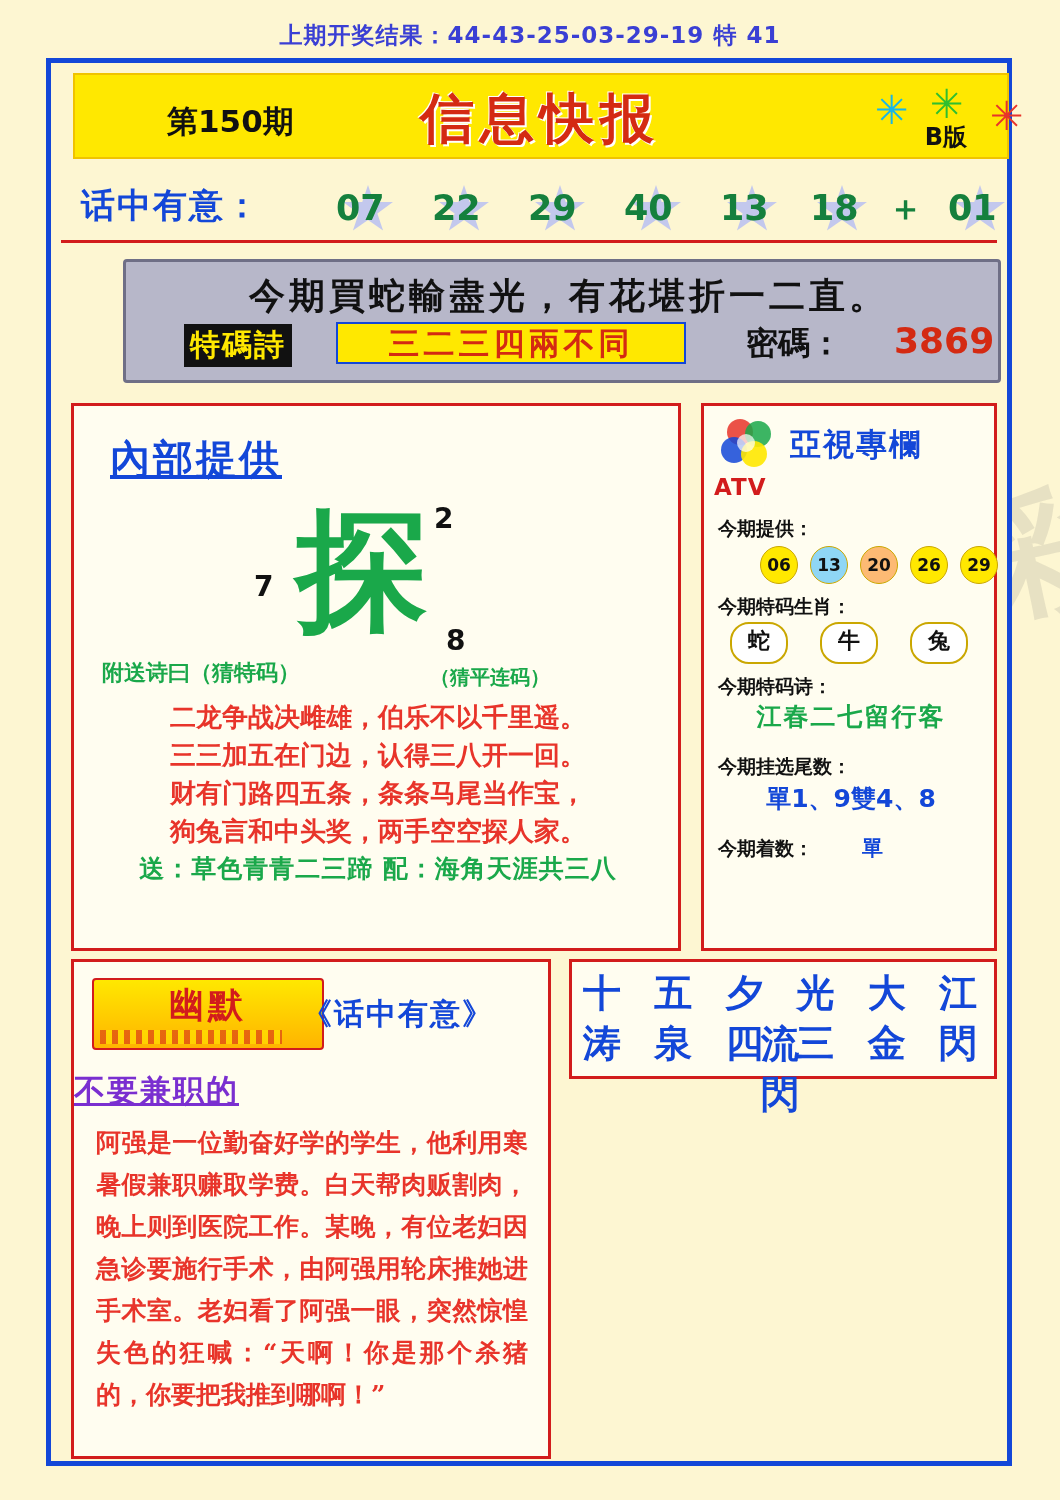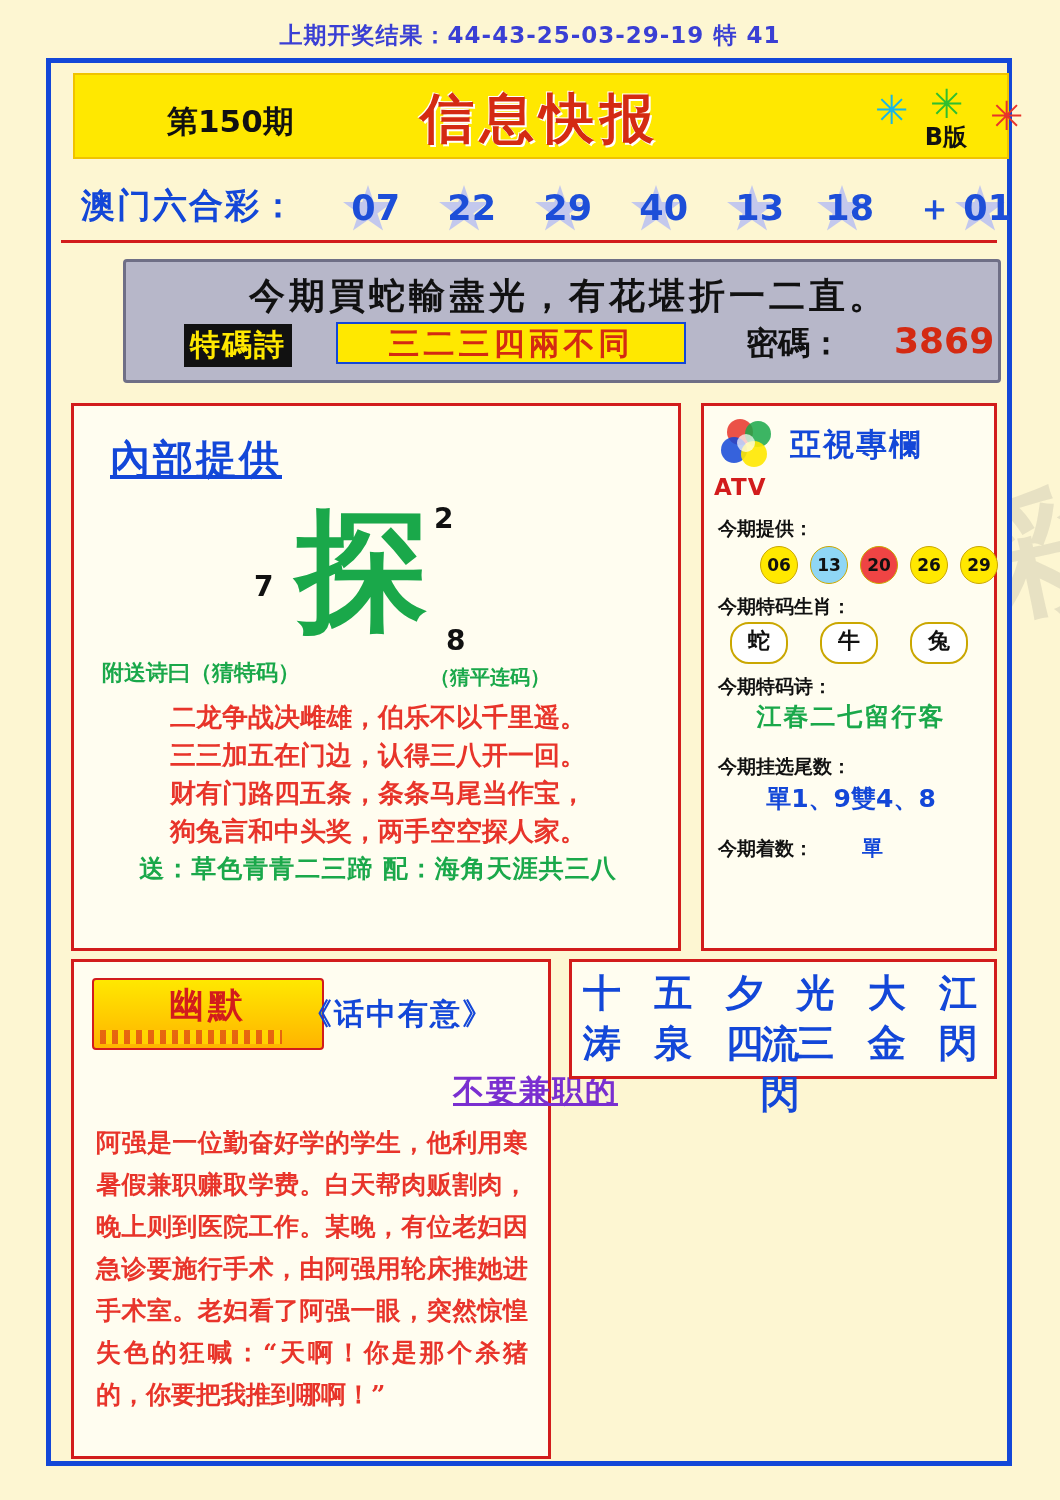--- a/index.html
+++ b/index.html
@@ -51,22 +51,22 @@
   .predrow{
     position:absolute;left:10px;top:104px;width:936px;height:76px;
     background:#fdf6d2;border-bottom:3px solid #d21c1c;box-sizing:border-box;
   }
   .predrow .lbl{
     position:absolute;left:20px;top:16px;font-size:34px;font-weight:bold;color:#1347d8;
     letter-spacing:2px;
   }
   .pred-nums{position:absolute;left:275px;top:10px;width:660px;height:60px;}
   .pred-num{
-    position:absolute;top:6px;width:64px;height:58px;text-align:right;
-    font-size:35px;font-weight:bold;color:#1d4ed8;line-height:50px;
+    position:absolute;top:6px;width:64px;height:58px;text-align:left;
+    font-size:35px;font-weight:bold;color:#15803d;line-height:50px;
   }
   .pred-num .badge{
     position:absolute;left:6px;top:2px;width:52px;height:50px;
     background:#b9c0f2;
     clip-path:polygon(50% 0%,61% 34%,98% 34%,68% 57%,79% 91%,50% 70%,21% 91%,32% 57%,2% 34%,39% 34%);
     z-index:0;opacity:.85;
   }
   .pred-num span.t{position:relative;z-index:1;}
 
   
@@ -184,21 +184,21 @@
   .humor-badge .wave{
     position:absolute;left:6px;bottom:4px;width:182px;height:14px;
     background:repeating-linear-gradient(90deg,#d21c1c 0 6px,#ffe800 6px 12px);
     opacity:.55;
   }
   .humor-sub{
     position:absolute;left:228px;top:32px;font-size:30px;font-weight:bold;color:#1347d8;
     letter-spacing:2px;
   }
   .humor-title{
-    position:absolute;left:0;top:108px;width:544px;text-align:right;
+    position:absolute;left:0;top:108px;width:544px;text-align:left;
     font-size:31px;font-weight:bold;color:#7a2fd0;text-decoration:underline;letter-spacing:2px;
   }
   .humor-body{
     position:absolute;left:22px;top:160px;width:432px;
     font-size:25px;font-weight:bold;color:#e8342a;line-height:42px;text-align:justify;
     font-family:"DejaVu Serif","Liberation Serif",serif;
   }
 
   
   .callibox{
@@ -237,21 +237,21 @@
     <div class="headband">
       <div class="issue">第150期</div>
       <div class="title">信息快报</div>
       <div class="star s1">✳</div>
       <div class="star s2">✳</div>
       <div class="star s3">✳</div>
       <div class="edition">B版</div>
     </div>
 
     <div class="predrow">
-      <div class="lbl">澳门六合彩：</div>
+      <div class="lbl">话中有意：</div>
       <div class="pred-nums">
         <div class="pred-num" style="left:0px"><i class="badge"></i><span class="t">07</span></div>
         <div class="pred-num" style="left:96px"><i class="badge"></i><span class="t">22</span></div>
         <div class="pred-num" style="left:192px"><i class="badge"></i><span class="t">29</span></div>
         <div class="pred-num" style="left:288px"><i class="badge"></i><span class="t">40</span></div>
         <div class="pred-num" style="left:384px"><i class="badge"></i><span class="t">13</span></div>
         <div class="pred-num" style="left:474px"><i class="badge"></i><span class="t">18</span></div>
         <div class="pred-num" style="left:552px">＋</div>
         <div class="pred-num" style="left:612px"><i class="badge"></i><span class="t">01</span></div>
       </div>
@@ -290,21 +290,21 @@
         <circle cx="38" cy="38" r="13" fill="#ffe800" opacity=".9"></circle>
         <circle cx="30" cy="27" r="9" fill="#ffffff" opacity=".7"></circle>
       </svg>
       <div class="atv-word">ATV</div>
       <div class="atv-title">亞視專欄</div>
 
       <div class="atv-lab l1">今期提供：</div>
       <div class="ball-row">
         <div class="ball" style="left:6px;background:#ffe800">06</div>
         <div class="ball" style="left:56px;background:#8fd6f5">13</div>
-        <div class="ball" style="left:106px;background:#ef4444">20</div>
+        <div class="ball" style="left:106px;background:#fdba74">20</div>
         <div class="ball" style="left:156px;background:#ffe800">26</div>
         <div class="ball" style="left:206px;background:#ffe800">29</div>
       </div>
 
       <div class="atv-lab l2">今期特码生肖：</div>
       <div class="zodiac-row">
         <div class="zod" style="left:16px">蛇</div>
         <div class="zod" style="left:106px">牛</div>
         <div class="zod" style="left:196px">兔</div>
       </div>

